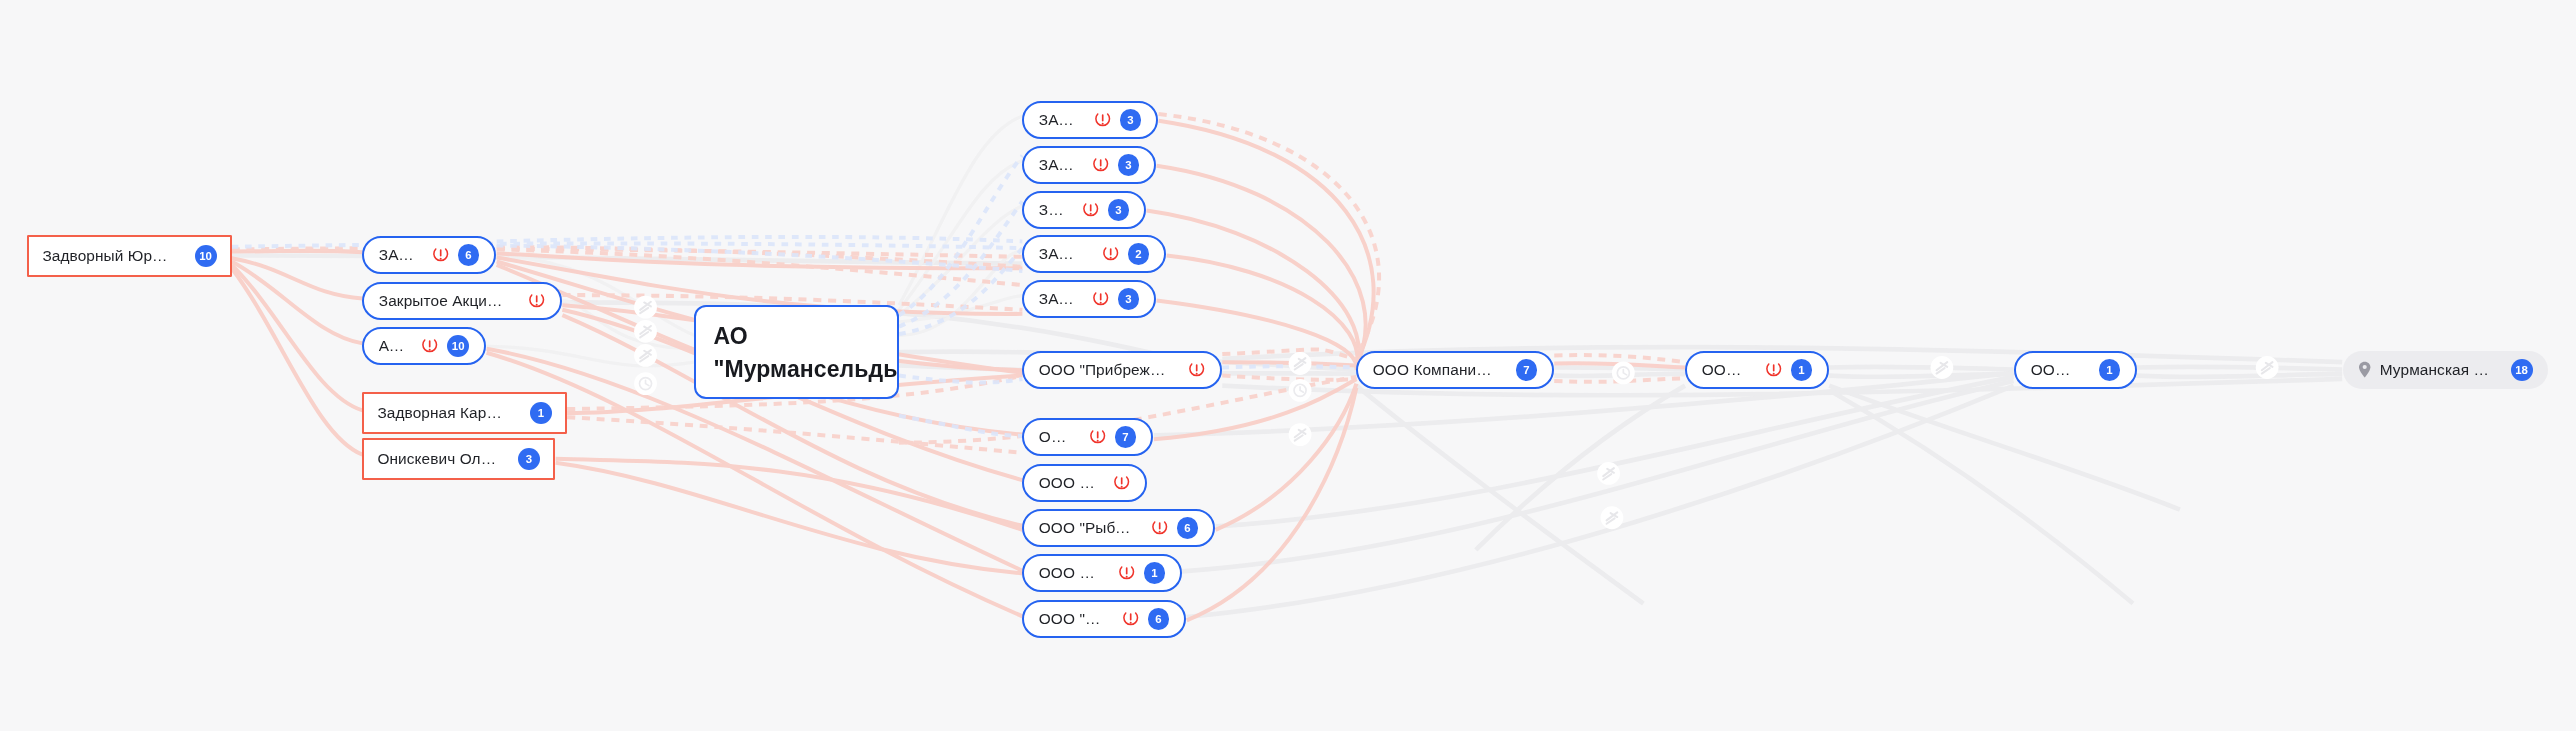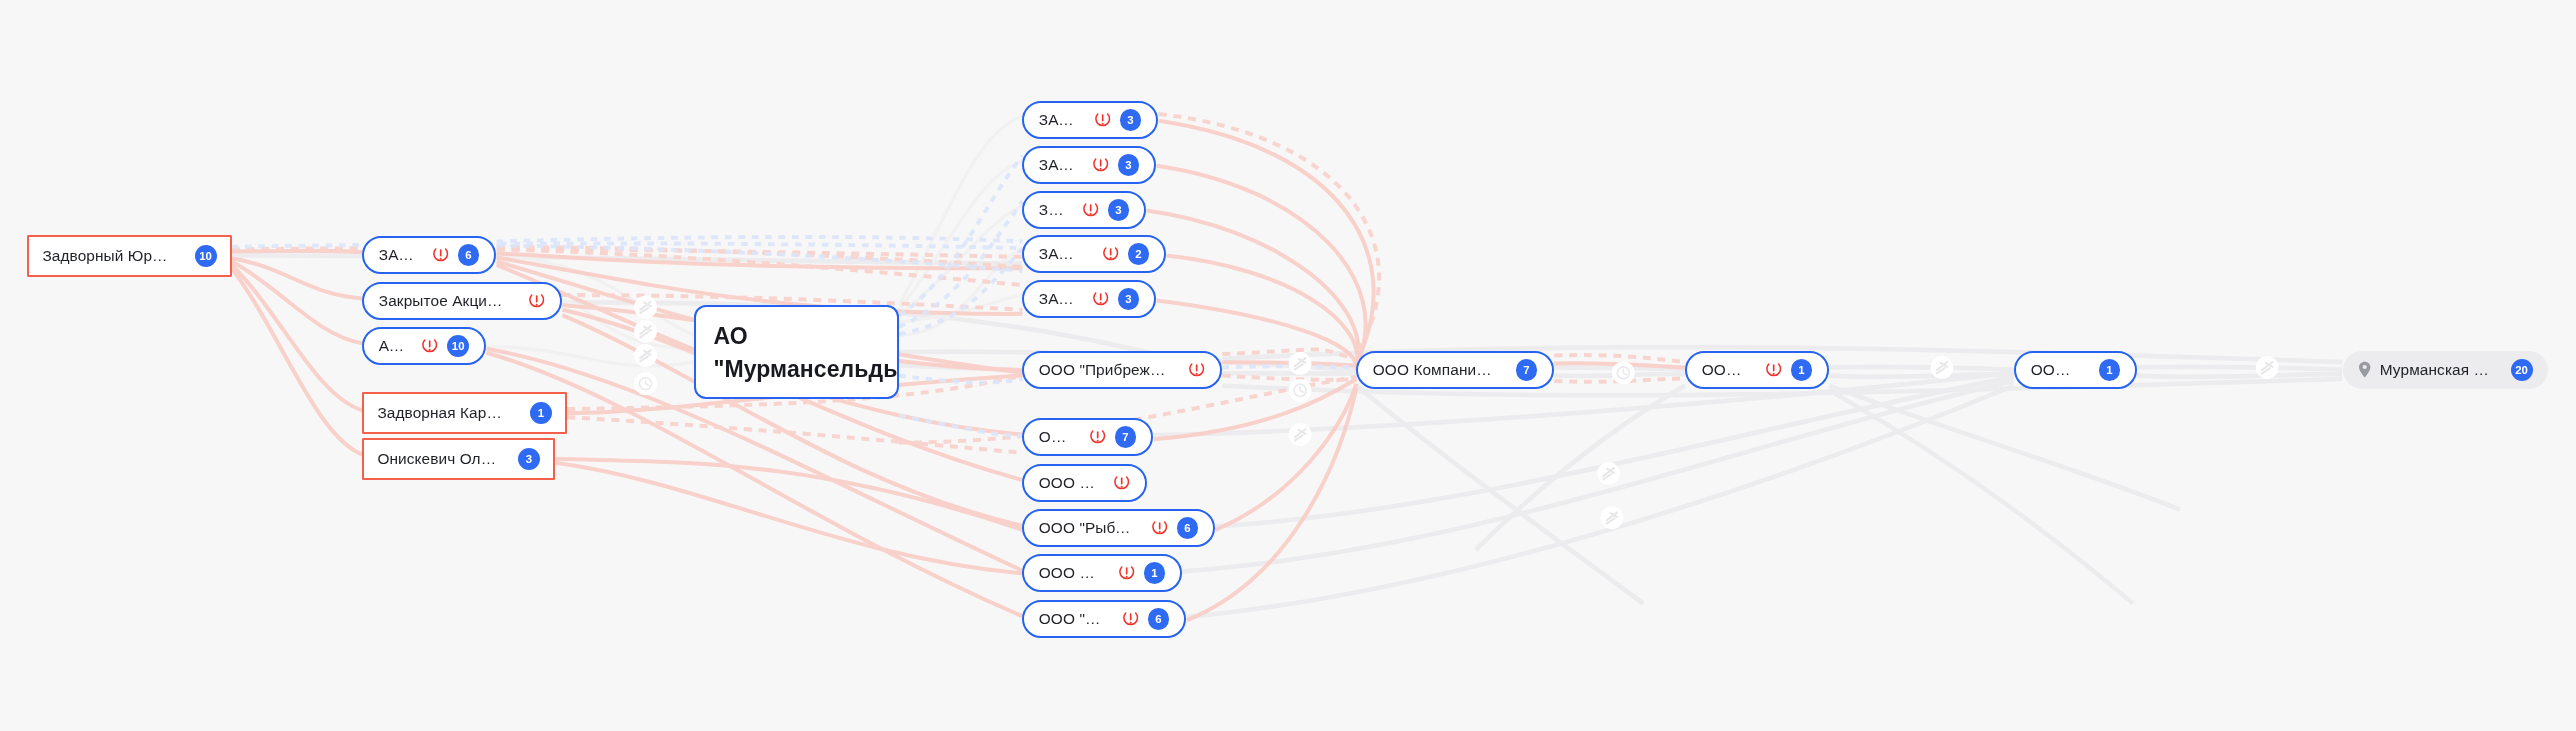--- a/index.html
+++ b/index.html
@@ -421,18 +421,18 @@
         <span class="spacer"></span>
         <span class="badge">1</span>
       </div>
       <div class="node location" style="left: 2343px; top: 351px; width: 205px;">
         <svg class="pin-icon" viewBox="0 0 20 26">
           <path d="M10 1 C5 1 1.5 4.6 1.5 9.2 C1.5 15 10 24.5 10 24.5 C10 24.5 18.5 15 18.5 9.2 C18.5 4.6 15 1 10 1 Z" fill="#9a9aa3"></path>
           <circle cx="10" cy="9" r="3.1" fill="#ececef"></circle>
         </svg>
         <span class="label">Мурманская область, го…</span>
         <span class="spacer"></span>
-        <span class="badge">20</span>
+        <span class="badge">18</span>
       </div>
     </div>
 
 </div>
 
 
 </body></html>

